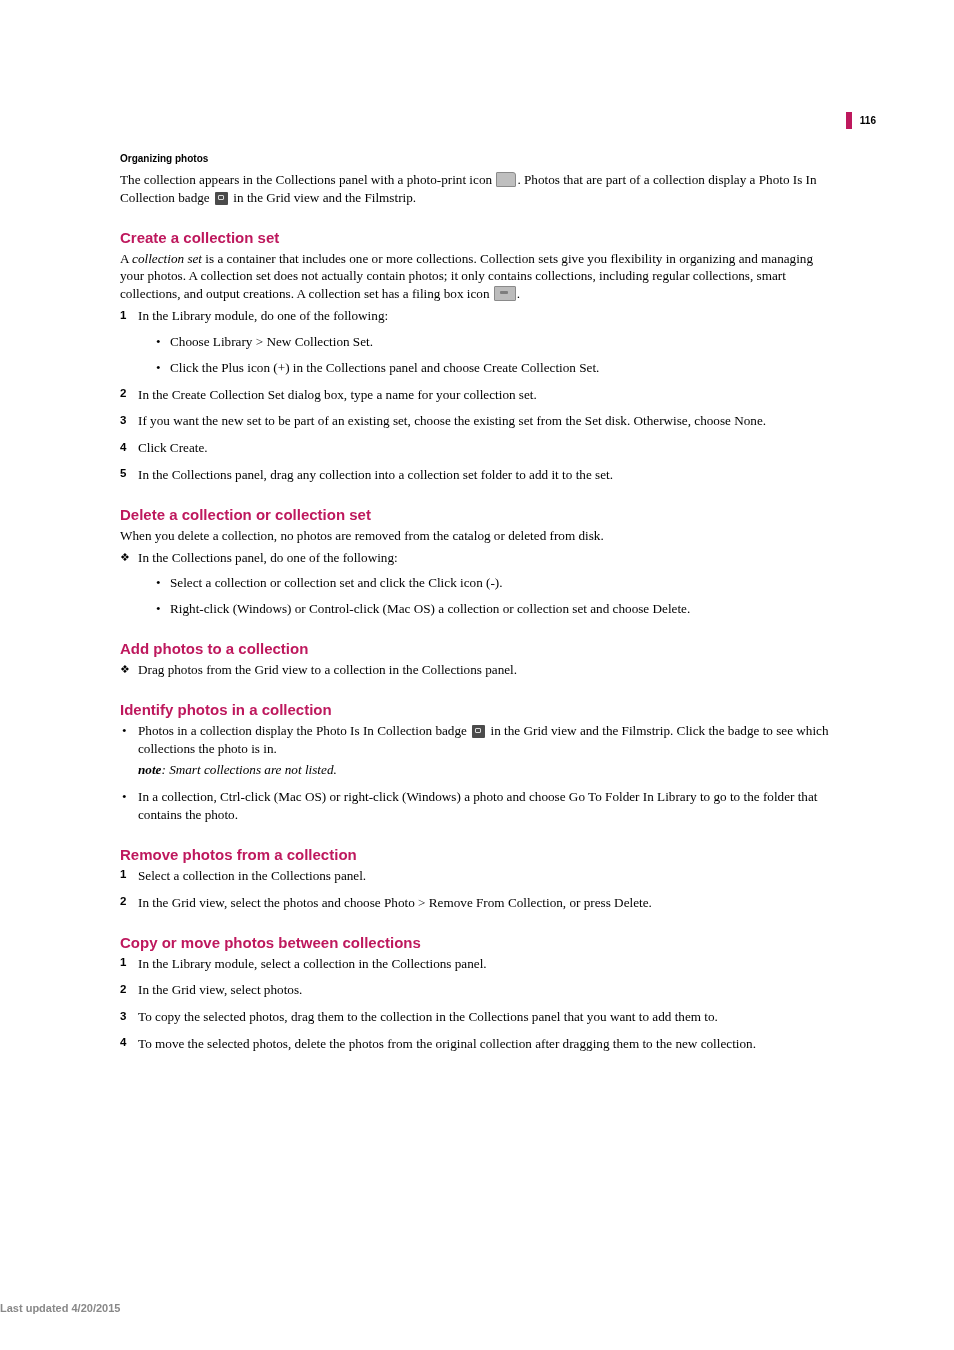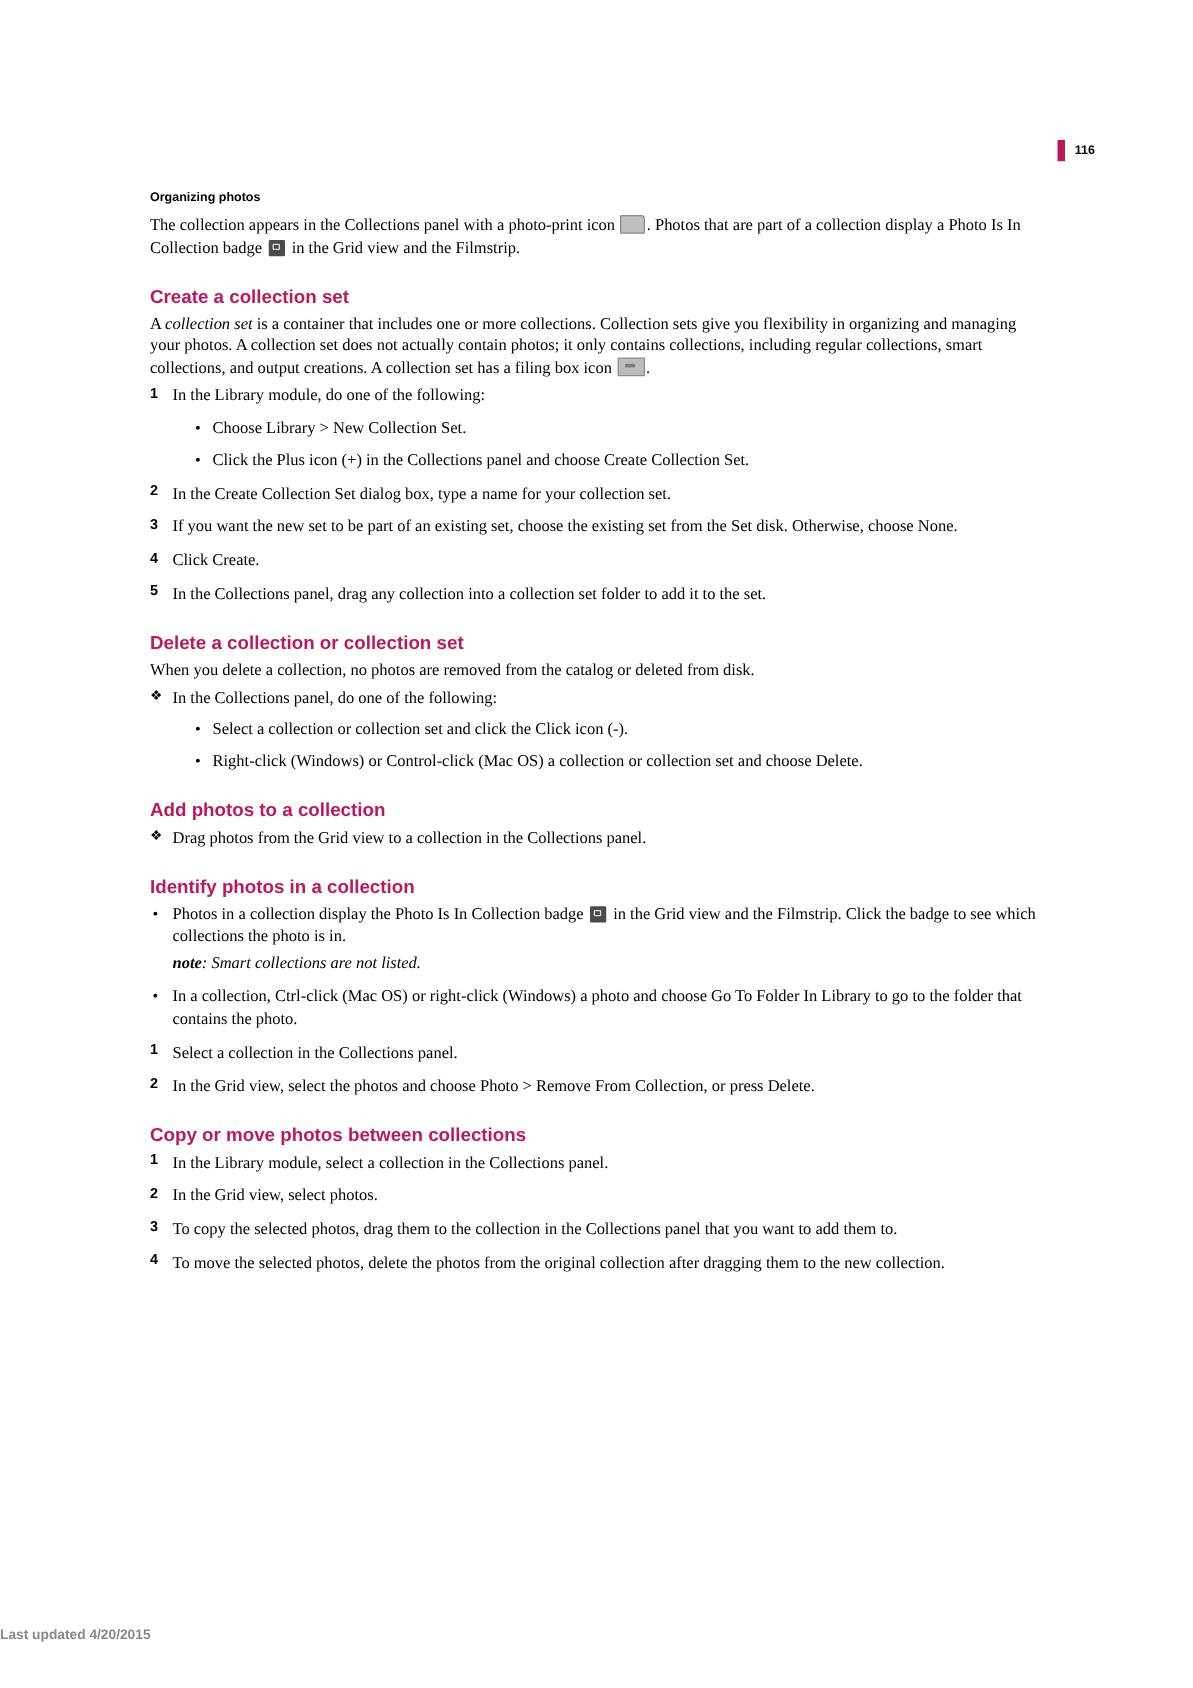--- a/index.html
+++ b/index.html
@@ -244,20 +244,21 @@
 
     <h2 class="section-title">Identify photos in a collection</h2>
     <ul class="dotlist">
       <li>
         <span>Photos in a collection display the Photo Is In Collection badge </span><span class="icon-badge"></span><span> in the Grid view and the Filmstrip. Click the badge to see which collections the photo is in.</span>
         <p class="note-line"><span class="bold-ital">note</span><span class="ital">: Smart collections are not listed.</span></p>
       </li>
       <li><span>In a collection, Ctrl-click (Mac OS) or right-click (Windows) a photo and choose Go To Folder In Library to go to the folder that contains the photo.</span></li>
     </ul>
 
+    <h2 class="section-title">Remove photos from a collection</h2>
     <ol class="numlist">
       <li><span class="num">1</span><span>Select a collection in the Collections panel.</span></li>
       <li><span class="num">2</span><span>In the Grid view, select the photos and choose Photo &gt; Remove From Collection, or press Delete.</span></li>
     </ol>
 
     <h2 class="section-title">Copy or move photos between collections</h2>
     <ol class="numlist">
       <li><span class="num">1</span><span>In the Library module, select a collection in the Collections panel.</span></li>
       <li><span class="num">2</span><span>In the Grid view, select photos.</span></li>
       <li><span class="num">3</span><span>To copy the selected photos, drag them to the collection in the Collections panel that you want to add them to.</span></li>

